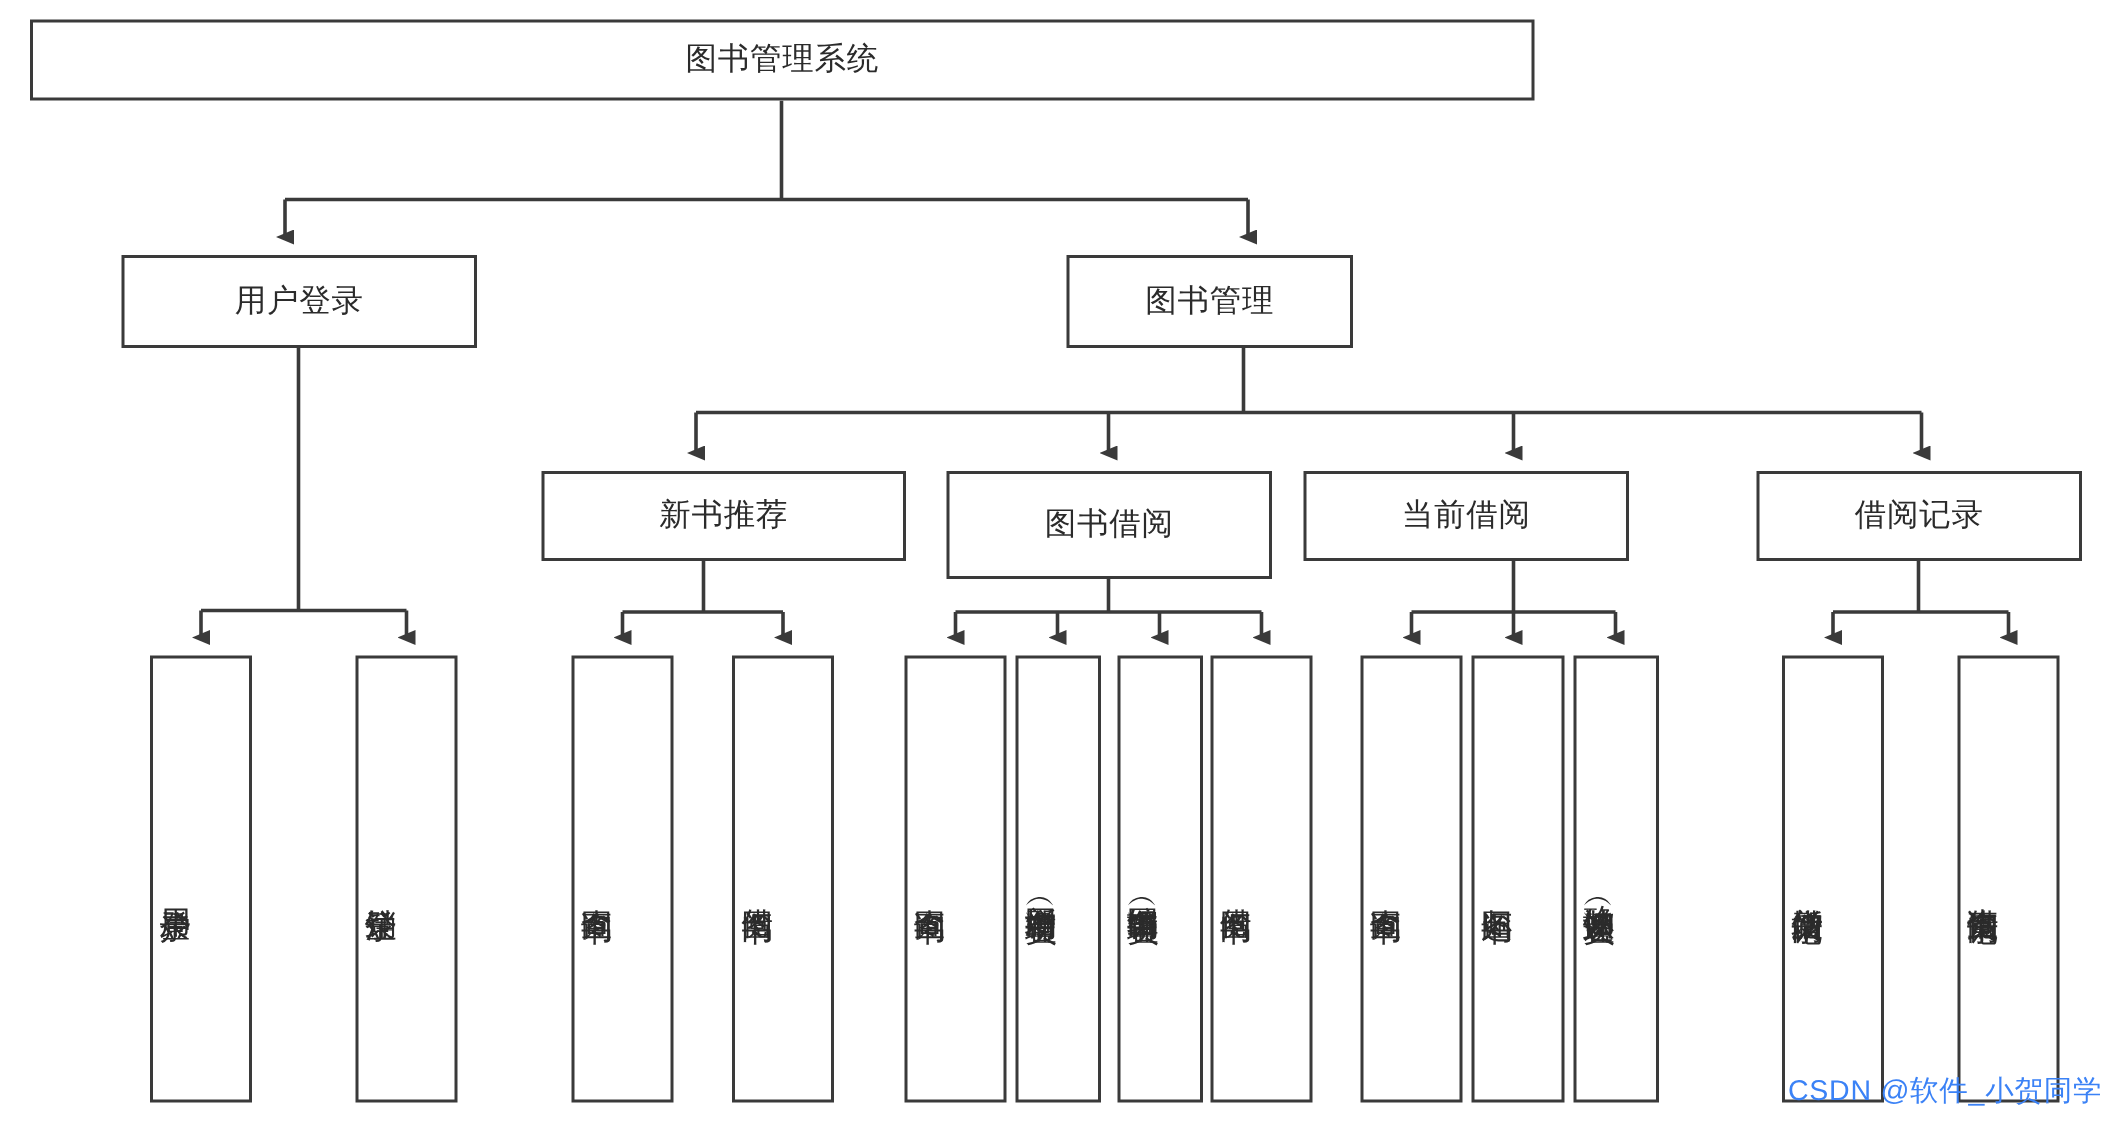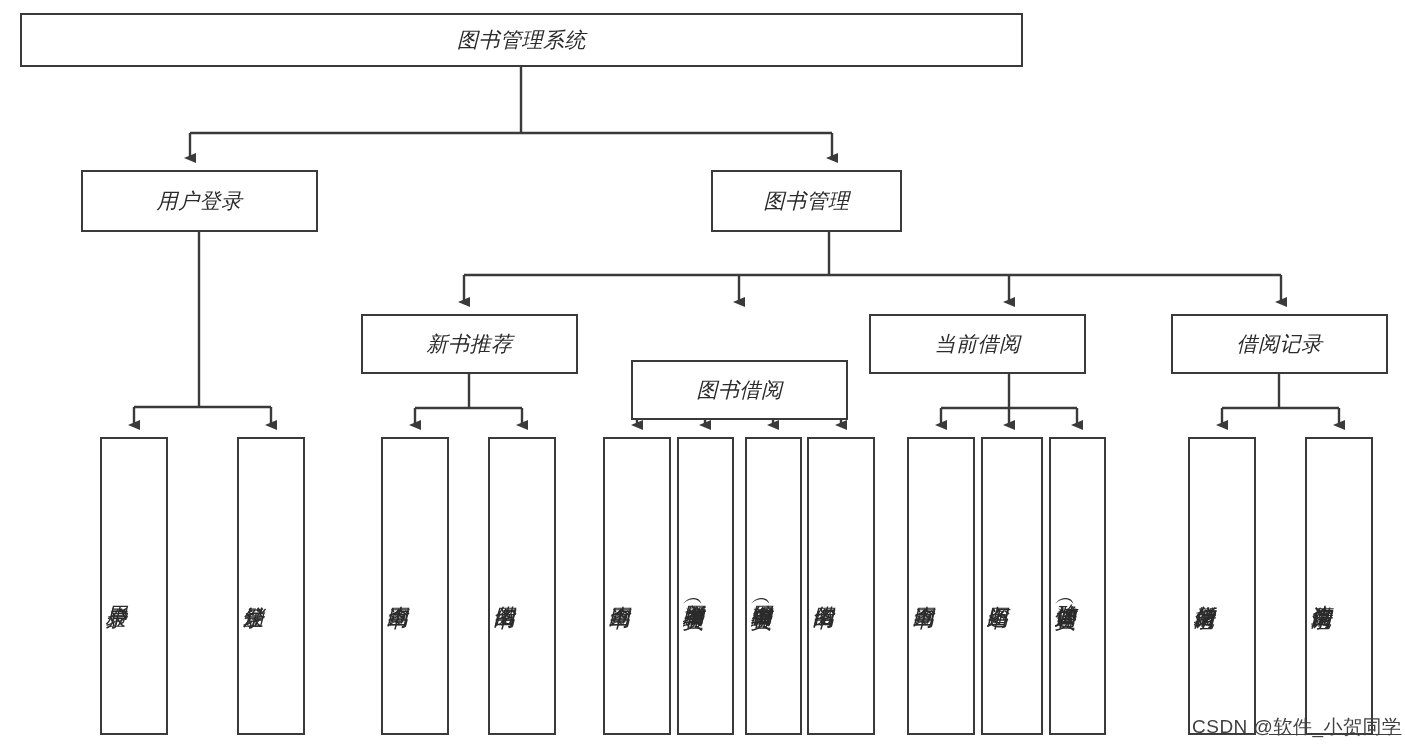--- a/index.html
+++ b/index.html
@@ -34,21 +34,20 @@
     display: flex;
     align-items: center;
     justify-content: center;
     color: #2b2b2b;
   }
   .node .label {
     font-size: 21px;
     line-height: 1.15;
     letter-spacing: 0.5px;
     white-space: nowrap;
-    font-style: italic;
   }
   .node.leaf {
     align-items: center;
     justify-content: flex-start;
     padding-top: 10px;
   }
   .node.leaf .label {
     writing-mode: vertical-rl;
     text-orientation: upright;
     font-size: 21px;
@@ -57,24 +56,23 @@
     white-space: normal;
     text-align: center;
     max-height: 100%;
   }
   .node.leaf.center .label {
     margin: auto 0;
   }
   .watermark {
     position: absolute;
     font-size: 19px;
-    color: #404040;
+    color: #3b82f6;
     white-space: nowrap;
     letter-spacing: 0.5px;
-    text-decoration: underline;
   }
 </style>
 </head>
 <body>
 
 <div id="canvas">
 
   <svg id="edges" viewBox="0 0 1405 747">
     <defs>
       <marker id="arrow" markerWidth="12" markerHeight="12" refX="5" refY="6" orient="auto" markerUnits="userSpaceOnUse">
@@ -129,24 +127,24 @@
     <span class="label">图书管理系统</span>
   </div>
 
   <div class="node" style="left:81px; top:170px; width:237px; height:62px;">
     <span class="label">用户登录</span>
   </div>
   <div class="node" style="left:711px; top:170px; width:191px; height:62px;">
     <span class="label">图书管理</span>
   </div>
 
-  <div class="node" style="left:361px; top:314px; width:217px; height:60px;">
+  <div class="node" style="left:361px; top:314px; width:243px; height:60px;">
     <span class="label">新书推荐</span>
   </div>
-  <div class="node" style="left:631px; top:314px; width:217px; height:60px;margin-top:46px;">
+  <div class="node" style="left:631px; top:314px; width:217px; height:72px;">
     <span class="label">图书借阅</span>
   </div>
   <div class="node" style="left:869px; top:314px; width:217px; height:60px;">
     <span class="label">当前借阅</span>
   </div>
   <div class="node" style="left:1171px; top:314px; width:217px; height:60px;">
     <span class="label">借阅记录</span>
   </div>
 
   <div class="node leaf center" style="left:100px; top:437px; width:68px; height:298px;">

